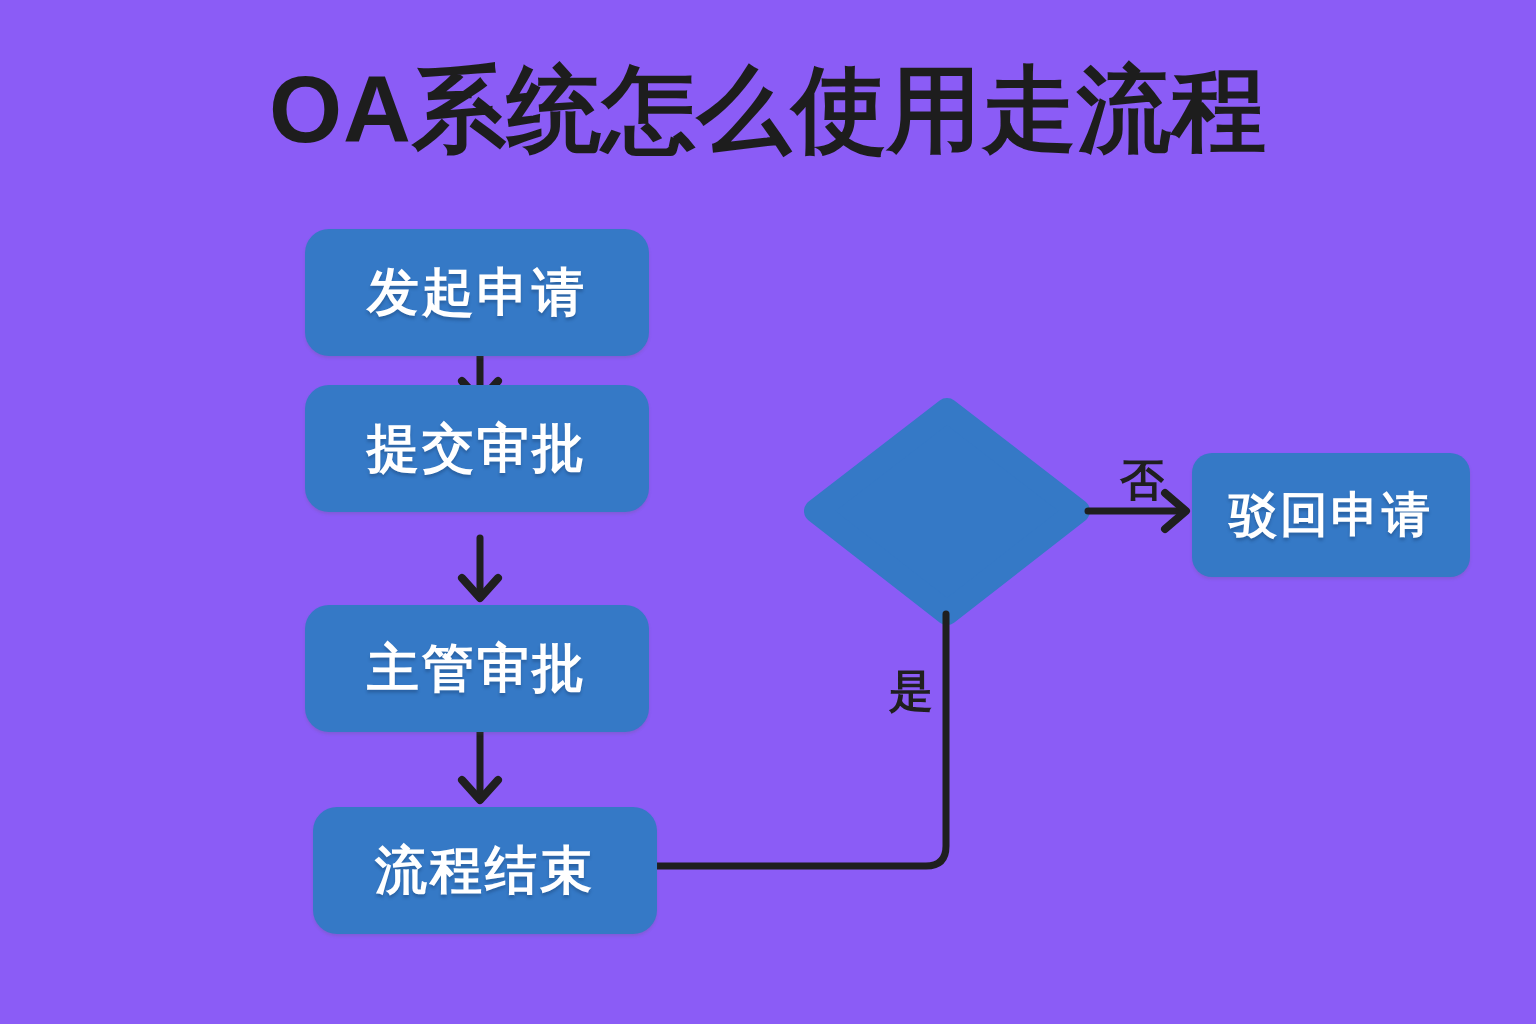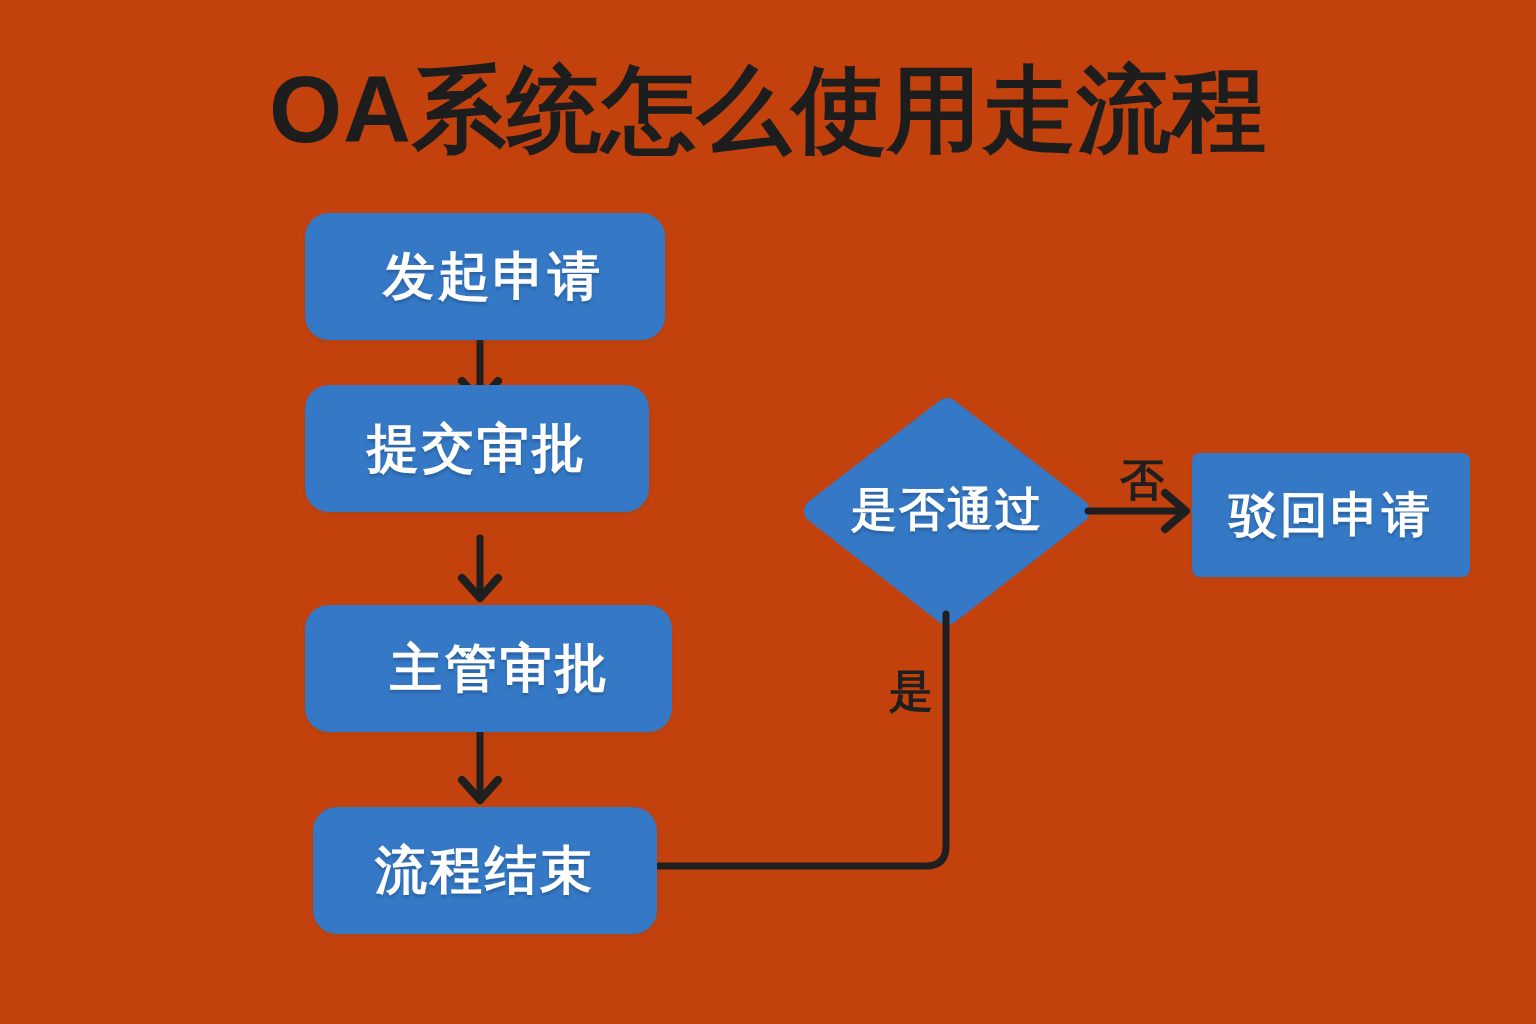--- a/index.html
+++ b/index.html
@@ -5,21 +5,21 @@
   html, body {
     margin: 0;
     padding: 0;
     background: #fbfbf8;
     font-family: "Liberation Sans", "DejaVu Sans", sans-serif;
   }
   .canvas {
     position: relative;
     width: 1536px;
     height: 1024px;
-    background: #c2410c;
+    background: #8b5cf6;
     overflow: hidden;
   }
   .page-title {
     position: absolute;
     left: 0;
     top: 58px;
     width: 1536px;
     text-align: center;
     font-size: 94px;
     font-weight: 900;
@@ -43,27 +43,27 @@
     align-items: center;
     justify-content: center;
     color: #ffffff;
     font-size: 52px;
     font-weight: 900;
     letter-spacing: 3px;
     text-shadow: 0 3px 3px rgba(15, 40, 75, 0.28);
     box-shadow: 0 2px 3px rgba(90, 90, 80, 0.18);
   }
   .node.proc { left: 305px; width: 344px; height: 127px; }
-  .node.n-start  { top: 213px; padding-left: 16px; }
+  .node.n-start  { top: 229px; }
   .node.n-submit { top: 385px; }
-  .node.n-review { top: 605px; padding-left: 23px; }
+  .node.n-review { top: 605px; }
   .node.n-end    { top: 807px; margin-left: 8px; }
   .node.n-reject {
     left: 1192px; top: 453px; width: 278px; height: 124px;
-    font-size: 48px; border-radius: 8px;
+    font-size: 48px; border-radius: 20px;
   }
   .diamond-label {
     position: absolute;
     left: 807px; top: 404px;
     width: 280px; height: 212px;
     display: flex;
     align-items: center;
     justify-content: center;
     color: #ffffff;
     font-size: 46px;
@@ -117,21 +117,20 @@
   </svg>
 
   <div class="node proc n-start">发起申请</div>
 
   <div class="node proc n-submit">提交审批</div>
 
   <div class="node proc n-review">主管审批</div>
 
   <div class="node proc n-end">流程结束</div>
 
-  <div class="diamond-label">是否通过</div>
 
   <div class="node n-reject">驳回申请</div>
 
   <div class="edge-label label-no">否</div>
 
   <div class="edge-label label-yes">是</div>
 
 </div>
 
 </body></html>

